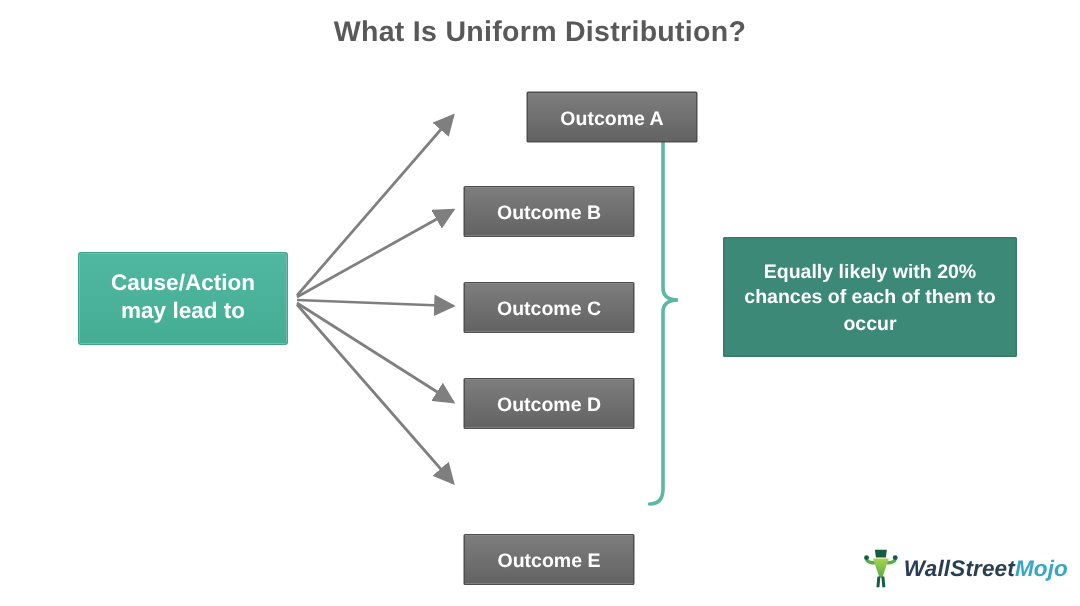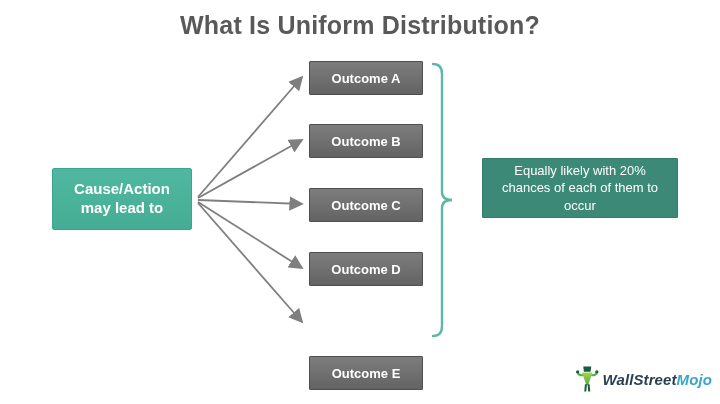--- a/index.html
+++ b/index.html
@@ -2,45 +2,45 @@
 <html><head>
 <meta charset="utf-8">
 <style>
   html,body{margin:0;padding:0;background:#ffffff;}
   .canvas{
     position:relative;width:720px;height:404px;background:#ffffff;
     font-family:"Liberation Sans",sans-serif;overflow:hidden;
   }
   .title{
     position:absolute;top:11px;left:0;width:100%;
-    text-align:center;font-size:25px;font-weight:700;color:#595959;
+    text-align:center;font-size:19px;font-weight:700;color:#595959;
     letter-spacing:.2px;
   }
   .cause-box{
     position:absolute;left:52px;top:168px;width:140px;height:62px;
     background:linear-gradient(180deg,#50b8a0 0%,#45ad94 100%);
     border:1px solid #3fa48c;border-radius:2px;
     display:flex;align-items:center;justify-content:center;text-align:center;
     color:#ffffff;font-size:15px;font-weight:700;line-height:1.25;
     padding:0 14px;box-sizing:border-box;
   }
   .outcome-box{
     position:absolute;left:309px;width:112px;height:32px;
     background:linear-gradient(180deg,#7d7d7d 0%,#636363 100%);
     border:1px solid #4f4f4f;border-radius:1px;
     display:flex;align-items:center;justify-content:center;
     color:#ffffff;font-size:13px;font-weight:700;
   }
-  .outcome-a{top:61px;} .outcome-b{top:124px;} .outcome-c{top:188px;}
+  .outcome-a{top:61px;margin-left:42px;} .outcome-b{top:124px;} .outcome-c{top:188px;}
   .outcome-d{top:252px;} .outcome-e{top:308px;margin-top:48px;}
   .result-box{
-    position:absolute;left:482px;top:158px;width:196px;height:60px;
+    position:absolute;left:482px;top:158px;width:196px;height:80px;
     background:#3c8977;border:1px solid #357a6a;border-radius:1px;
     display:flex;align-items:center;justify-content:center;text-align:center;
-    color:#ffffff;font-size:13px;font-weight:400;line-height:1.35;
+    color:#ffffff;font-size:13px;font-weight:700;line-height:1.35;
     padding:0 10px;box-sizing:border-box;
   }
   .connector-layer{position:absolute;left:0;top:0;width:720px;height:404px;}
   .logo{
     position:absolute;left:576px;top:358px;width:136px;height:42px;
     display:flex;align-items:center;
   }
   .logo-text{font-size:15px;font-weight:700;letter-spacing:.1px;margin-left:4px;font-style:italic;}
   .logo-text .p1{color:#2b3f52;}
   .logo-text .p2{color:#38a6c8;}

